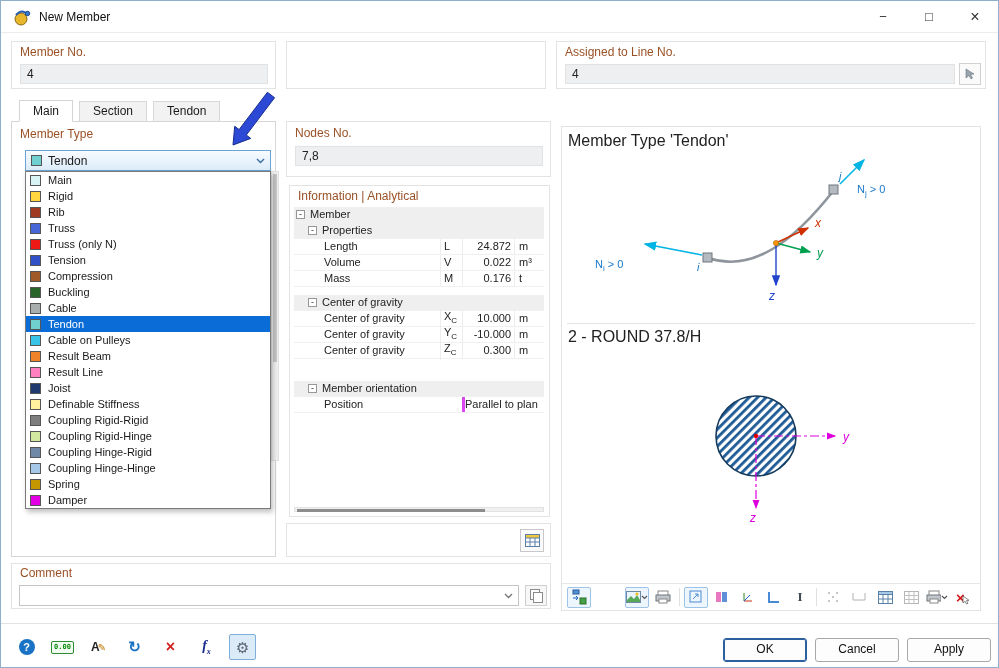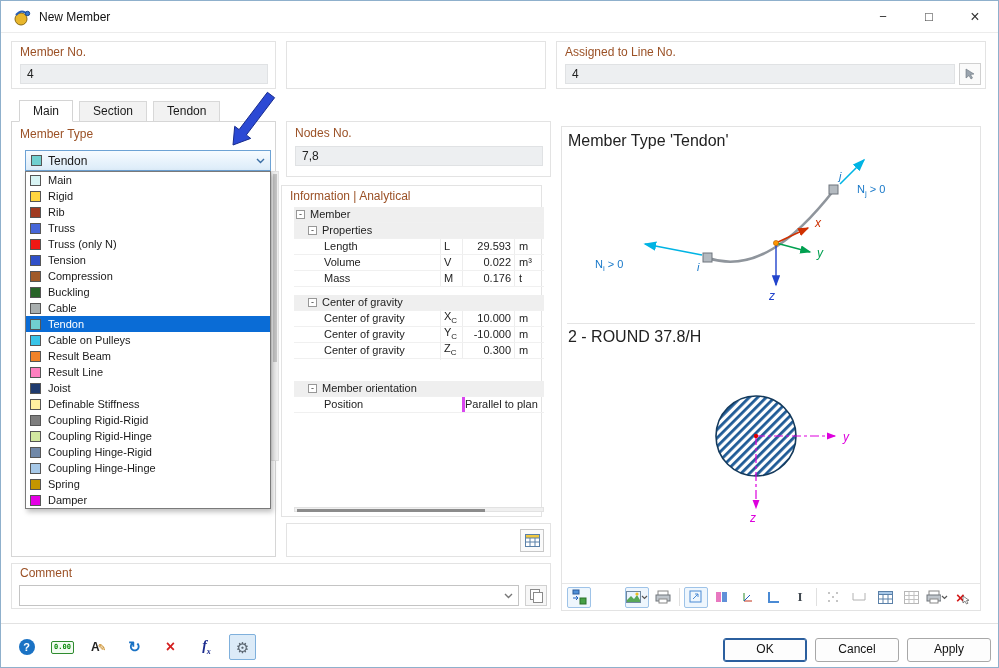--- a/index.html
+++ b/index.html
@@ -232,37 +232,37 @@
 
   <svg class="abs" style="left:222px;top:88px;z-index:60" width="56" height="60">
     <polygon points="44.4,3.3 16.1,40.6 11.7,37.3 10,56 27.7,49.4 23.3,46 51.6,8.7" fill="#2b49d4" stroke="#182c8e" stroke-width="1"></polygon>
   </svg>
 
   <div class="grp" style="left:285px;top:120px;width:265px;height:56px">
     <span class="grp-title" style="left:8px;top:4px">Nodes No.</span>
     <div class="field" style="left:8px;top:24px;width:248px">7,8</div>
   </div>
 
-  <div class="grp" style="left:280px;top:184px;width:261px;height:332px">
+  <div class="grp" style="left:288px;top:184px;width:261px;height:332px">
     <span class="grp-title" style="left:8px;top:3px">Information | Analytical</span>
   </div>
 
   <div class="itable">
     <div class="irow hdr">
       <span class="exp">-</span>
       <span class="cn full">Member</span>
     </div>
     <div class="irow hdr">
       <span class="exp l1">-</span>
       <span class="cn full">Properties</span>
     </div>
     <div class="irow">
       <span class="cn ind">Length</span>
       <span class="cs">L</span>
-      <span class="cv">29.593</span>
+      <span class="cv">24.872</span>
       <span class="cu">m</span>
     </div>
     <div class="irow">
       <span class="cn ind">Volume</span>
       <span class="cs">V</span>
       <span class="cv">0.022</span>
       <span class="cu">m³</span>
     </div>
     <div class="irow">
       <span class="cn ind">Mass</span>

